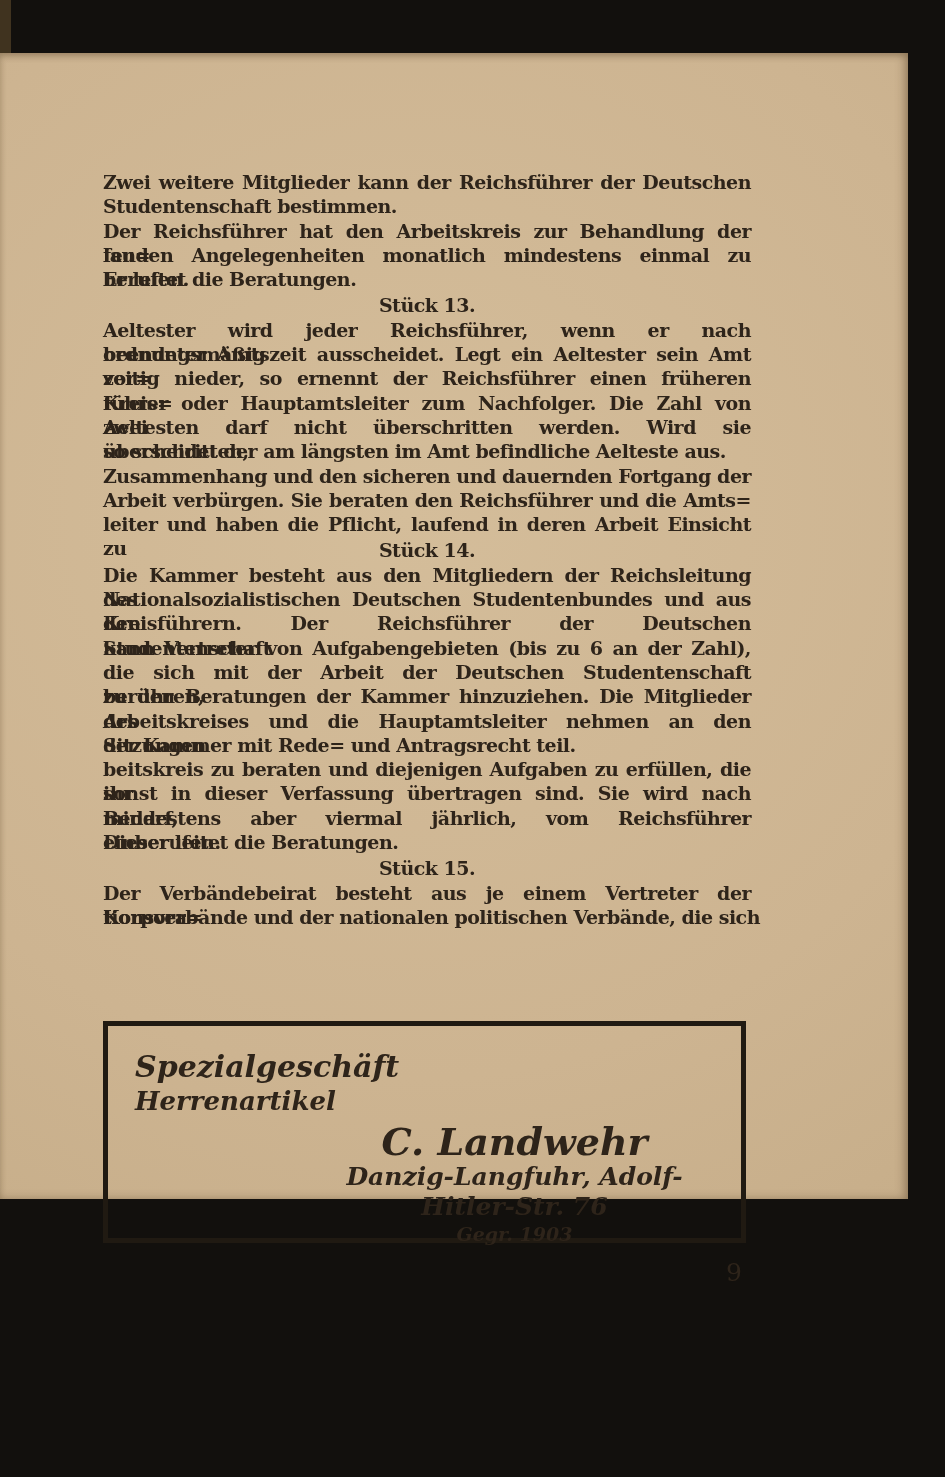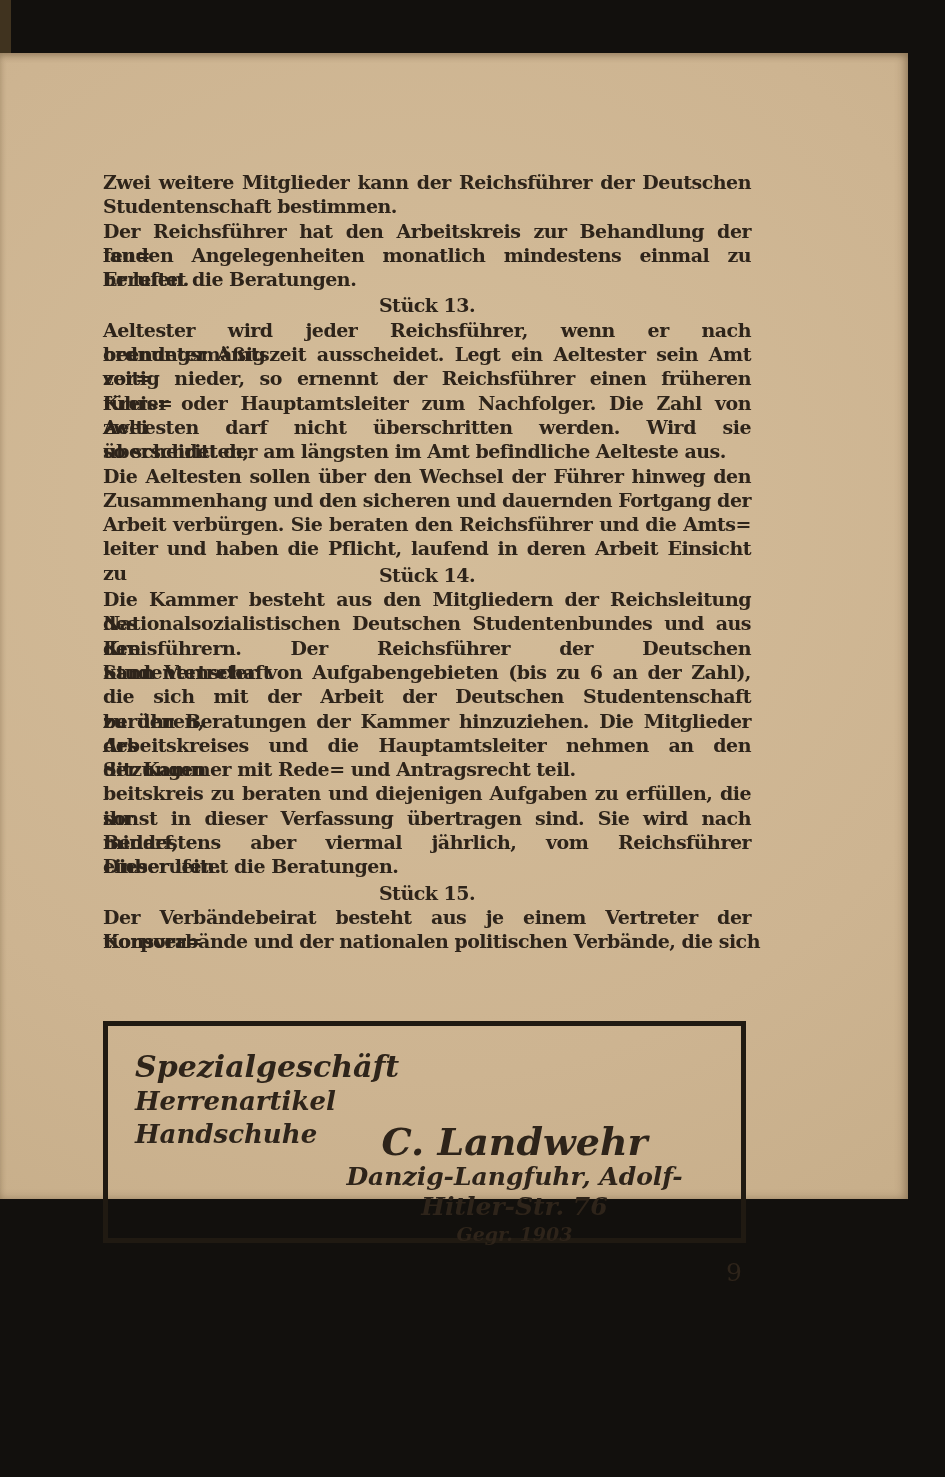--- a/index.html
+++ b/index.html
@@ -72,21 +72,20 @@
       <div class="line just">Der Reichsführer hat den Arbeitskreis zur Behandlung der lau=</div>
       <div class="line just">fenden Angelegenheiten monatlich mindestens einmal zu berufen.</div>
       <div class="line">Er leitet die Beratungen.</div>
       <div class="line heading">Stück 13.</div>
       <div class="line just">Aeltester wird jeder Reichsführer, wenn er nach ordnungsmäßig</div>
       <div class="line just">beendeter Amtszeit ausscheidet. Legt ein Aeltester sein Amt vor=</div>
       <div class="line just">zeitig nieder, so ernennt der Reichsführer einen früheren Kreis=</div>
       <div class="line just">führer oder Hauptamtsleiter zum Nachfolger. Die Zahl von zwei</div>
       <div class="line just">Aeltesten darf nicht überschritten werden. Wird sie überschritten,</div>
       <div class="line">so scheidet der am längsten im Amt befindliche Aelteste aus.</div>
-      <div class="line just">Die Aeltesten sollen über den Wechsel der Führer hinweg den</div>
       <div class="line just">Zusammenhang und den sicheren und dauernden Fortgang der</div>
       <div class="line just">Arbeit verbürgen. Sie beraten den Reichsführer und die Amts=</div>
       <div class="line just">leiter und haben die Pflicht, laufend in deren Arbeit Einsicht zu</div>
       <div class="line heading">Stück 14.</div>
       <div class="line just">Die Kammer besteht aus den Mitgliedern der Reichsleitung des</div>
       <div class="line just">Nationalsozialistischen Deutschen Studentenbundes und aus den</div>
       <div class="line just">Kreisführern. Der Reichsführer der Deutschen Studentenschaft</div>
       <div class="line just">kann Vertreter von Aufgabengebieten (bis zu 6 an der Zahl),</div>
       <div class="line just">die sich mit der Arbeit der Deutschen Studentenschaft berühren,</div>
       <div class="line just">zu den Beratungen der Kammer hinzuziehen. Die Mitglieder des</div>
@@ -98,21 +97,20 @@
       <div class="line">Dieser leitet die Beratungen.</div>
       <div class="line heading">Stück 15.</div>
       <div class="line just">Der Verbändebeirat besteht aus je einem Vertreter der Korpora=</div>
       <div class="line">tionsverbände und der nationalen politischen Verbände, die sich</div>
     </div>
 
   <div class="ad-box">
     <div class="ad-left">
       <span class="ad-line1">Spezialgeschäft</span>
       <span class="ad-line2">Herrenartikel</span>
-      <span class="ad-line3">Handschuhe</span>
     </div>
     <div class="ad-right">
       <span class="ad-name">C. Landwehr</span>
       <span class="ad-address">Danzig-Langfuhr, Adolf-Hitler-Str. 76</span>
       <span class="ad-founded">Gegr. 1903</span>
     </div>
   </div>
 
   <div class="page-number">9</div>
 

